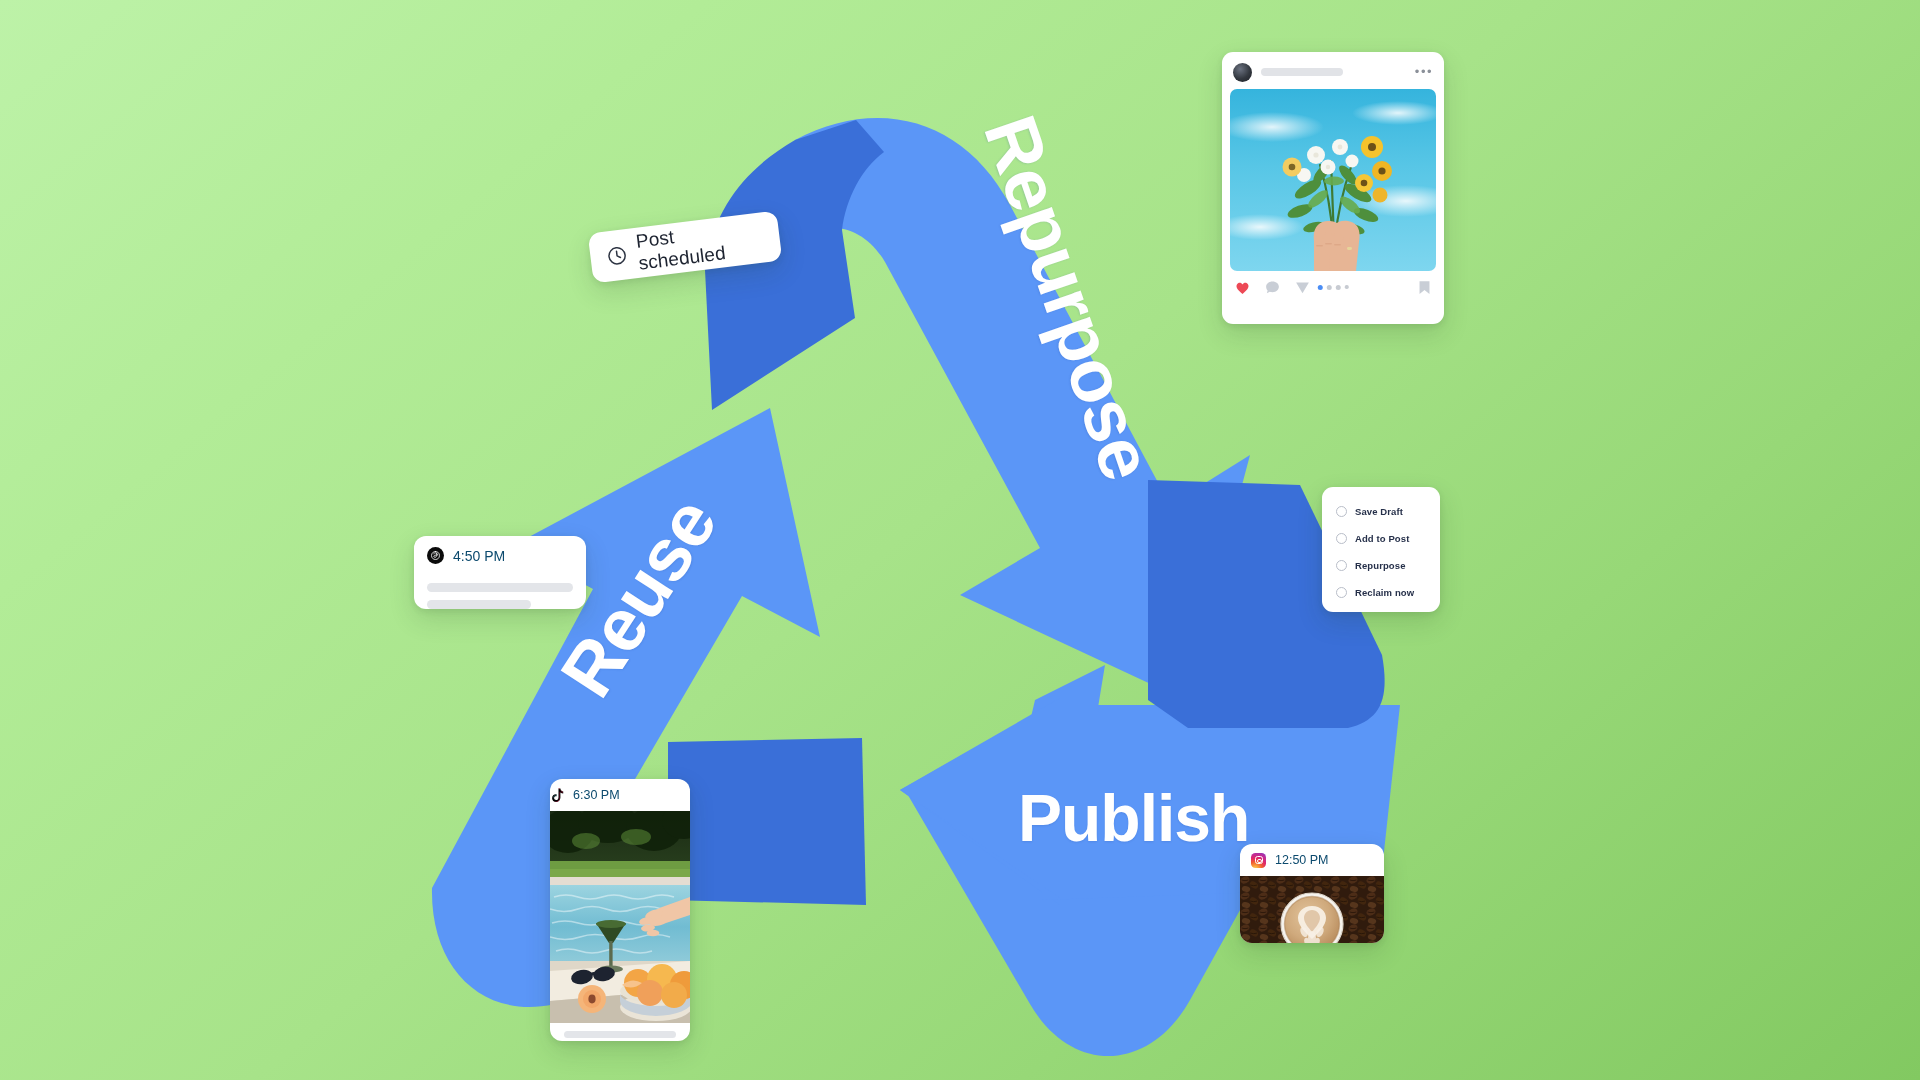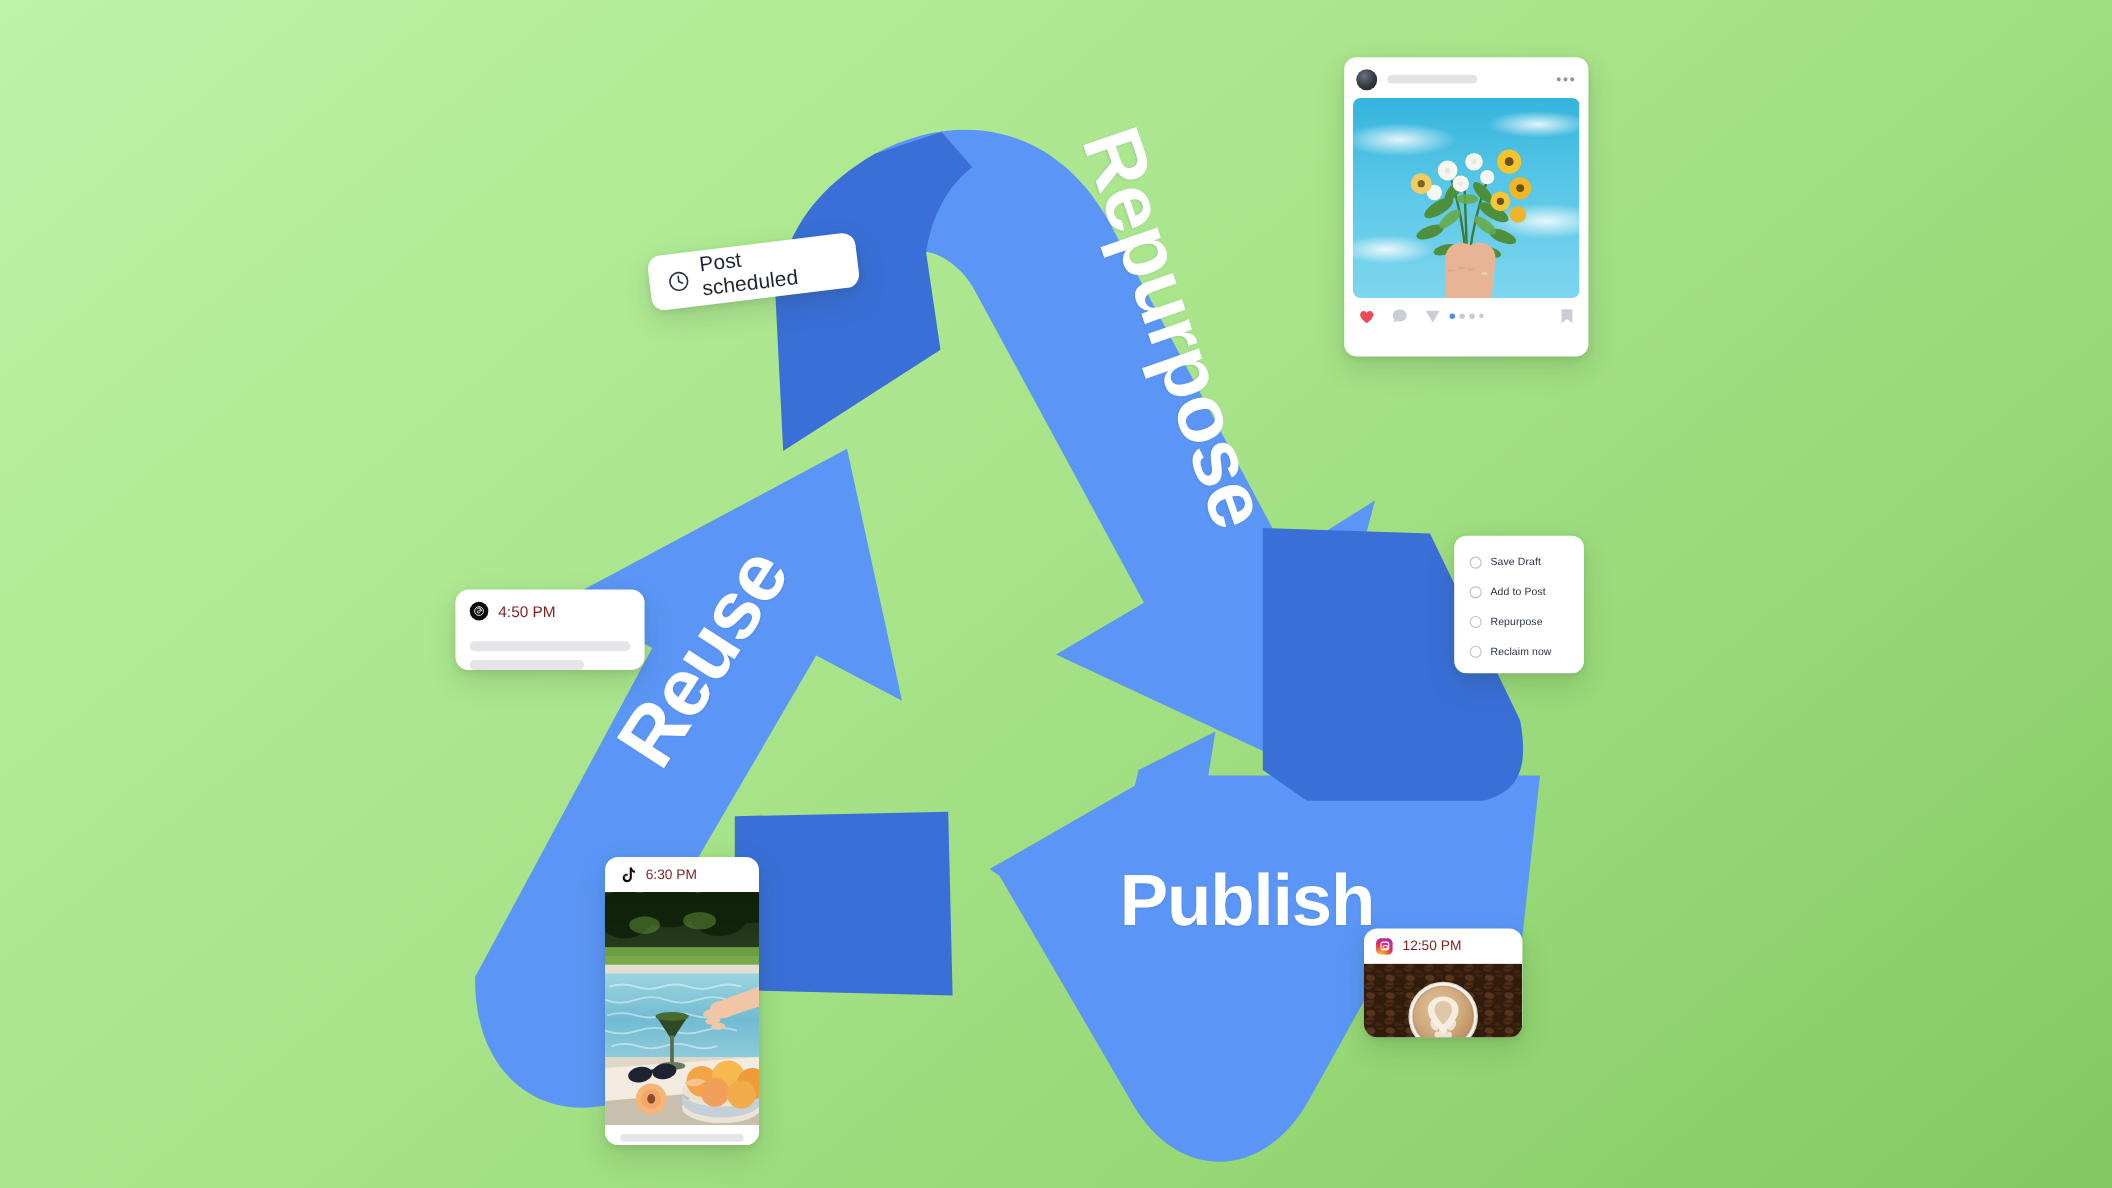--- a/index.html
+++ b/index.html
@@ -72,39 +72,39 @@
   .ig-dotnav i.on { background:#4a8df5; }
   .ig-dotnav i.sm { width:3.5px; height:3.5px; }
 
   
   #action-list {
     left:1322px; top:487px; width:118px; height:125px;
     border-radius:11px; padding:11px 0 0 0;
   }
   .radio-row { display:flex; align-items:center; gap:8px; height:27px; padding-left:14px; }
   .radio-dot { width:11px; height:11px; border-radius:50%; border:1.4px solid #b9bec9; background:#fff; flex:0 0 11px; }
-  .radio-lbl { font-size:9.5px; color:#26304a; font-weight:400; letter-spacing:.1px; }
+  .radio-lbl { font-size:9.5px; color:#26304a; font-weight:700; letter-spacing:.1px; }
 
   
   #threads-card {
     left:414px; top:536px; width:172px; height:73px;
     border-radius:12px; padding:11px 13px 0 13px;
   }
   .card-head { display:flex; align-items:center; gap:9px; }
-  .card-time { font-size:14px; color:#7f1d1d; font-weight:400; }
+  .card-time { font-size:14px; color:#0c4a6e; font-weight:400; }
   .th-ic { width:17px; height:17px; border-radius:50%; background:#0b0b0b; display:flex; align-items:center; justify-content:center; flex:0 0 17px; }
   #threads-card .skel.a { width:146px; margin-top:19px; }
   #threads-card .skel.b { width:104px; margin-top:8px; }
 
   
   #tiktok-card {
     left:550px; top:779px; width:140px; height:262px;
     border-radius:12px; padding:7px 0 0 0; overflow:hidden;
   }
-  #tiktok-card .card-head { padding:0 0 0 14px; height:18px; }
+  #tiktok-card .card-head { padding:0 0 0 0; height:18px; }
   #tiktok-card .card-time { font-size:12.5px; }
   .tt-ic { width:14px; height:15px; flex:0 0 14px; }
   #tiktok-card .tt-photo { margin-top:7px; width:140px; height:212px; position:relative; overflow:hidden; }
   #tiktok-card .skel.a { width:112px; margin:8px auto 0 auto; height:7px; }
 
   
   #ig-coffee {
     left:1240px; top:844px; width:144px; height:99px;
     border-radius:12px; padding:7px 0 0 0; overflow:hidden;
   }

